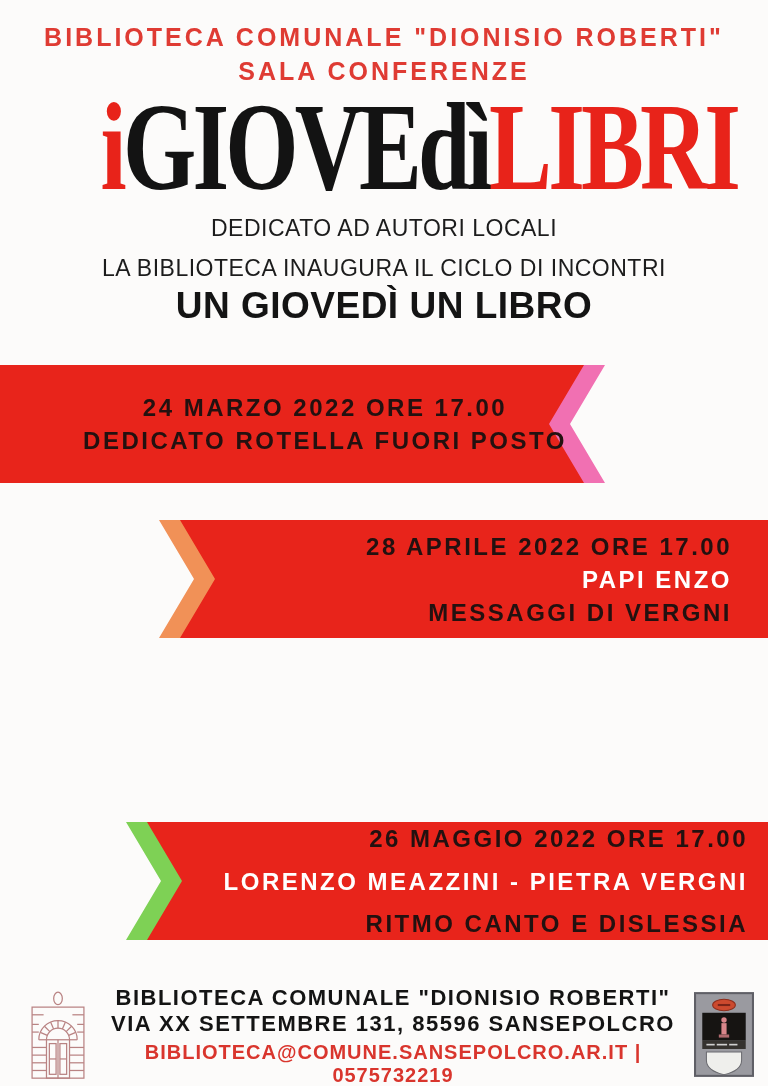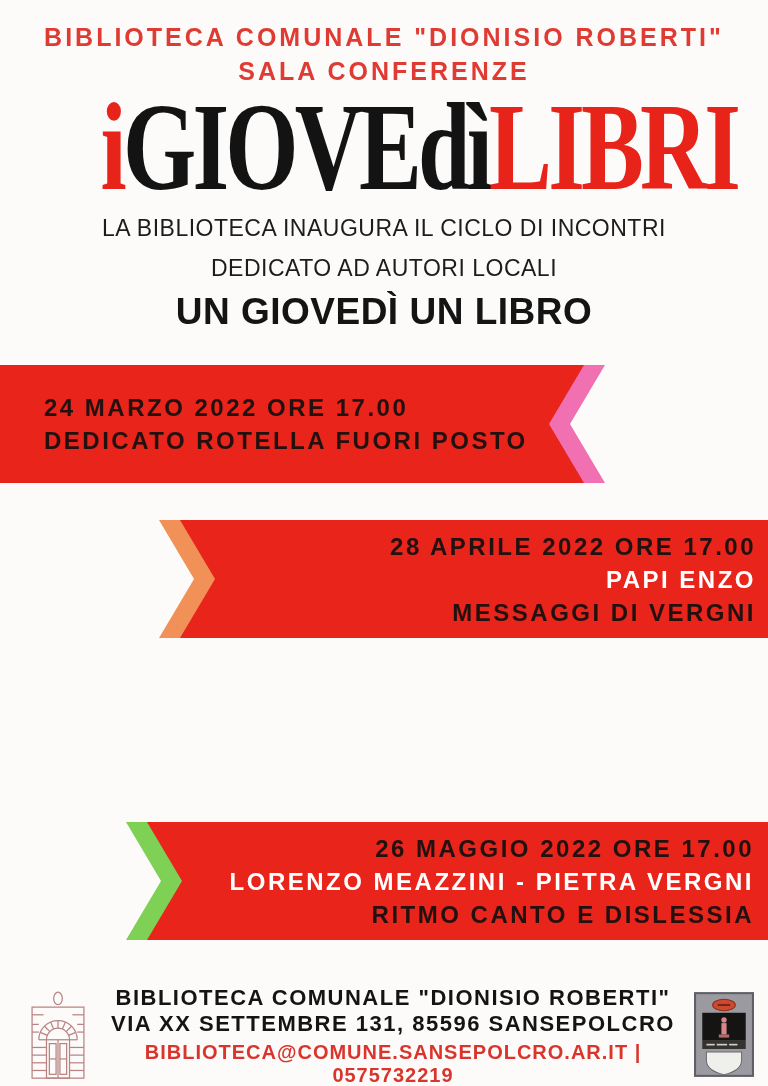--- a/index.html
+++ b/index.html
@@ -45,21 +45,20 @@
   .big-title .t-black { color: #131313; }
   .intro-line {
     margin-top: 8px;
     font-size: 23px;
     font-weight: 400;
     color: #1c1c1c;
     letter-spacing: 0.5px;
     line-height: 32px;
   }
   .tagline {
-    margin-top: 6px;
     font-size: 37px;
     font-weight: 800;
     color: #141414;
     letter-spacing: 0.5px;
     line-height: 44px;
   }
 
   
   .ribbon { position: absolute; height: 118px; }
   .ribbon .layer { position: absolute; inset: 0; }
@@ -75,33 +74,33 @@
   
   .ribbon-1 { left: 0; top: 365px; width: 606px; }
   .ribbon-1 .accent {
     background: #f170b2;
     clip-path: polygon(0 0, 605px 0, 570px 59px, 605px 118px, 0 118px);
   }
   .ribbon-1 .red {
     background: #e8241b;
     clip-path: polygon(0 0, 584px 0, 549px 59px, 584px 118px, 0 118px);
   }
-  .ribbon-1 .txt { padding-left: 44px; text-align: left; }
+  .ribbon-1 .txt { padding-left: 44px; text-align: center; }
 
   
   .ribbon-2 { left: 157px; top: 520px; width: 611px; }
   .ribbon-2 .accent {
     background: #f19157;
     clip-path: polygon(2px 0, 611px 0, 611px 118px, 2px 118px, 37px 59px);
   }
   .ribbon-2 .red {
     background: #e8241b;
     clip-path: polygon(23px 0, 611px 0, 611px 118px, 23px 118px, 58px 59px);
   }
-  .ribbon-2 .txt { padding-right: 12px; text-align: right; }
+  .ribbon-2 .txt { padding-right: 36px; text-align: right; }
 
   
   .ribbon-3 { left: 0; top: 672px; width: 606px; }
   .ribbon-3 .accent {
     background: #5d7ce2;
     clip-path: polygon(0 0, 600px 0, 565px 59px, 600px 118px, 0 118px);
   }
   .ribbon-3 .red {
     background: #e8241b;
     clip-path: polygon(0 0, 579px 0, 544px 59px, 579px 118px, 0 118px);
@@ -111,21 +110,21 @@
   
   .ribbon-4 { left: 120px; top: 822px; width: 648px; }
   .ribbon-4 .accent {
     background: #7ed155;
     clip-path: polygon(6px 0, 648px 0, 648px 118px, 6px 118px, 41px 59px);
   }
   .ribbon-4 .red {
     background: #e8241b;
     clip-path: polygon(27px 0, 648px 0, 648px 118px, 27px 118px, 62px 59px);
   }
-  .ribbon-4 .txt { padding-right: 14px; text-align: right; }
+  .ribbon-4 .txt { padding-right: 20px; text-align: right; justify-content: space-between; }
 
   
   .footer {
     position: absolute;
     left: 0; right: 0; top: 985px;
     display: flex;
     align-items: center;
   }
   .footer-logo-left  { margin-left: 24px; flex: 0 0 auto; }
   .footer-logo-right { margin-right: 14px; flex: 0 0 auto; }
@@ -151,22 +150,22 @@
 <div class="poster">
 
   <div class="header">
     <div class="venue-line">BIBLIOTECA COMUNALE "DIONISIO ROBERTI"</div>
     <div class="venue-line">SALA CONFERENZE</div>
     <div class="big-title-wrap">
       <div class="big-title">
         <span class="t-red">i</span><span class="t-black">GIOVEdì</span><span class="t-red">LIBRI</span>
       </div>
     </div>
+    <div class="intro-line">DEDICATO AD AUTORI LOCALI</div>
     <div class="intro-line">LA BIBLIOTECA INAUGURA IL CICLO DI INCONTRI</div>
-    <div class="intro-line">DEDICATO AD AUTORI LOCALI</div>
     <div class="tagline">UN GIOVEDÌ UN LIBRO</div>
   </div>
 
   <div class="ribbon ribbon-1">
     <div class="layer accent"></div>
     <div class="layer red"></div>
     <div class="txt">
       <div class="dark">24 MARZO 2022 ORE 17.00</div>
       <div class="dark">DEDICATO ROTELLA FUORI POSTO</div>
     </div>

